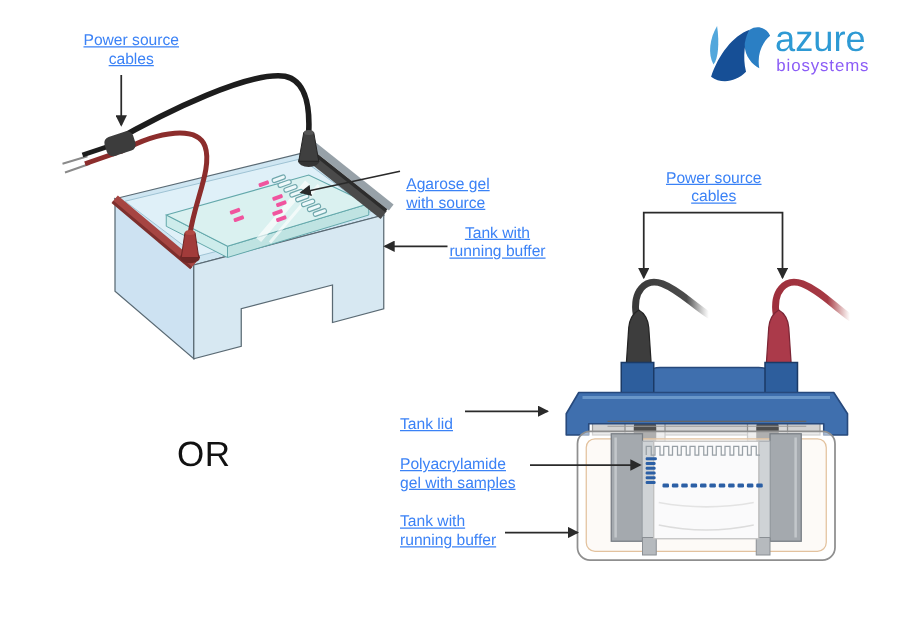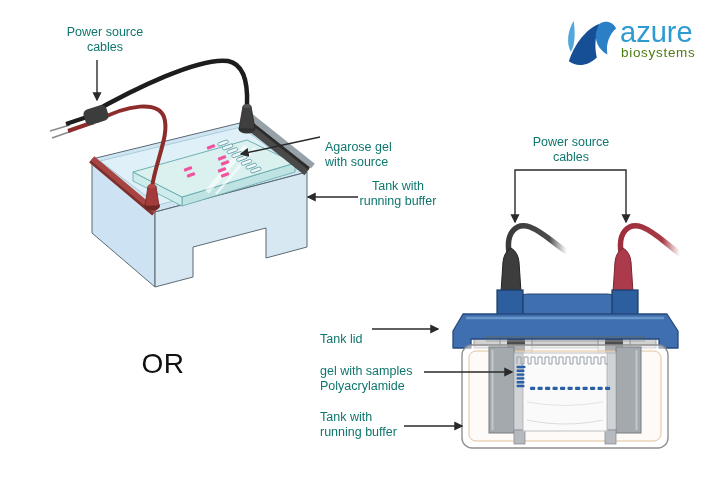--- a/index.html
+++ b/index.html
@@ -1,21 +1,21 @@
 <!DOCTYPE html>
 <html><head>
 <meta charset="utf-8">
 <style>
   html,body{margin:0;padding:0;background:#e9e9e9;}
   .canvas{
     position:relative;width:720px;height:504px;background:#ffffff;overflow:hidden;
     font-family:"Liberation Sans","DejaVu Sans",sans-serif;color:#2b2b2b;
   }
   .illus{position:absolute;left:0;top:0;width:720px;height:504px;}
-  .lbl{position:absolute;font-size:12.5px;line-height:15px;color:#0f766e;}
+  .lbl{position:absolute;font-size:12.5px;line-height:15px;color:#3b82f6;text-decoration:underline;}
   .lbl.center{text-align:center;}
   .lbl span{display:block;}
   .or{position:absolute;left:128px;top:348px;width:70px;text-align:center;
       font-size:28px;font-weight:400;color:#111;letter-spacing:.5px;}
   .logo{position:absolute;left:563px;top:14px;width:150px;height:56px;}
   .logo .mark{position:absolute;left:2px;top:4px;}
   .logo .word{position:absolute;left:57px;top:2px;font-size:29px;font-weight:400;letter-spacing:0;}
   .logo .word2{position:absolute;left:58px;top:31px;font-size:13.5px;letter-spacing:.7px;}
 </style>
 </head>
@@ -205,32 +205,32 @@
   <div class="lbl center" style="left:518px;top:135px;width:106px;">
     <span>Power source</span>
     <span>cables</span>
   </div>
 
   <div class="lbl" style="left:320px;top:332px;width:60px;">
     <span>Tank lid</span>
   </div>
 
   <div class="lbl" style="left:320px;top:364px;width:110px;">
+    <span>Polyacrylamide</span>
     <span>gel with samples</span>
-    <span>Polyacrylamide</span>
   </div>
 
   <div class="lbl" style="left:320px;top:410px;width:100px;">
     <span>Tank with</span>
     <span>running buffer</span>
   </div>
 
   <div class="logo">
     <svg class="mark" width="54" height="50" viewBox="0 0 56 50">
       <path d="M9,2 C3,12 1,25 6,34 C10,29 11,16 9,2 Z" fill="#52A7DC"></path>
       <path d="M4,44 C10,26 22,10 36,5 C32,15 30,27 33,40 C24,49 12,50 4,44 Z" fill="#164F96"></path>
       <path d="M36,5 C42,1 50,3 53,10 C46,16 42,26 44,37 C38,34 31,26 32,16 C33,11 34,8 36,5 Z" fill="#2B7FC4"></path>
     </svg>
     <span class="word" style="color:#2E9AD4;">azure</span>
-    <span class="word2" style="color:#4d7c0f;">biosystems</span>
+    <span class="word2" style="color:#8b5cf6;">biosystems</span>
   </div>
 
 </div>
 
 </body></html>

